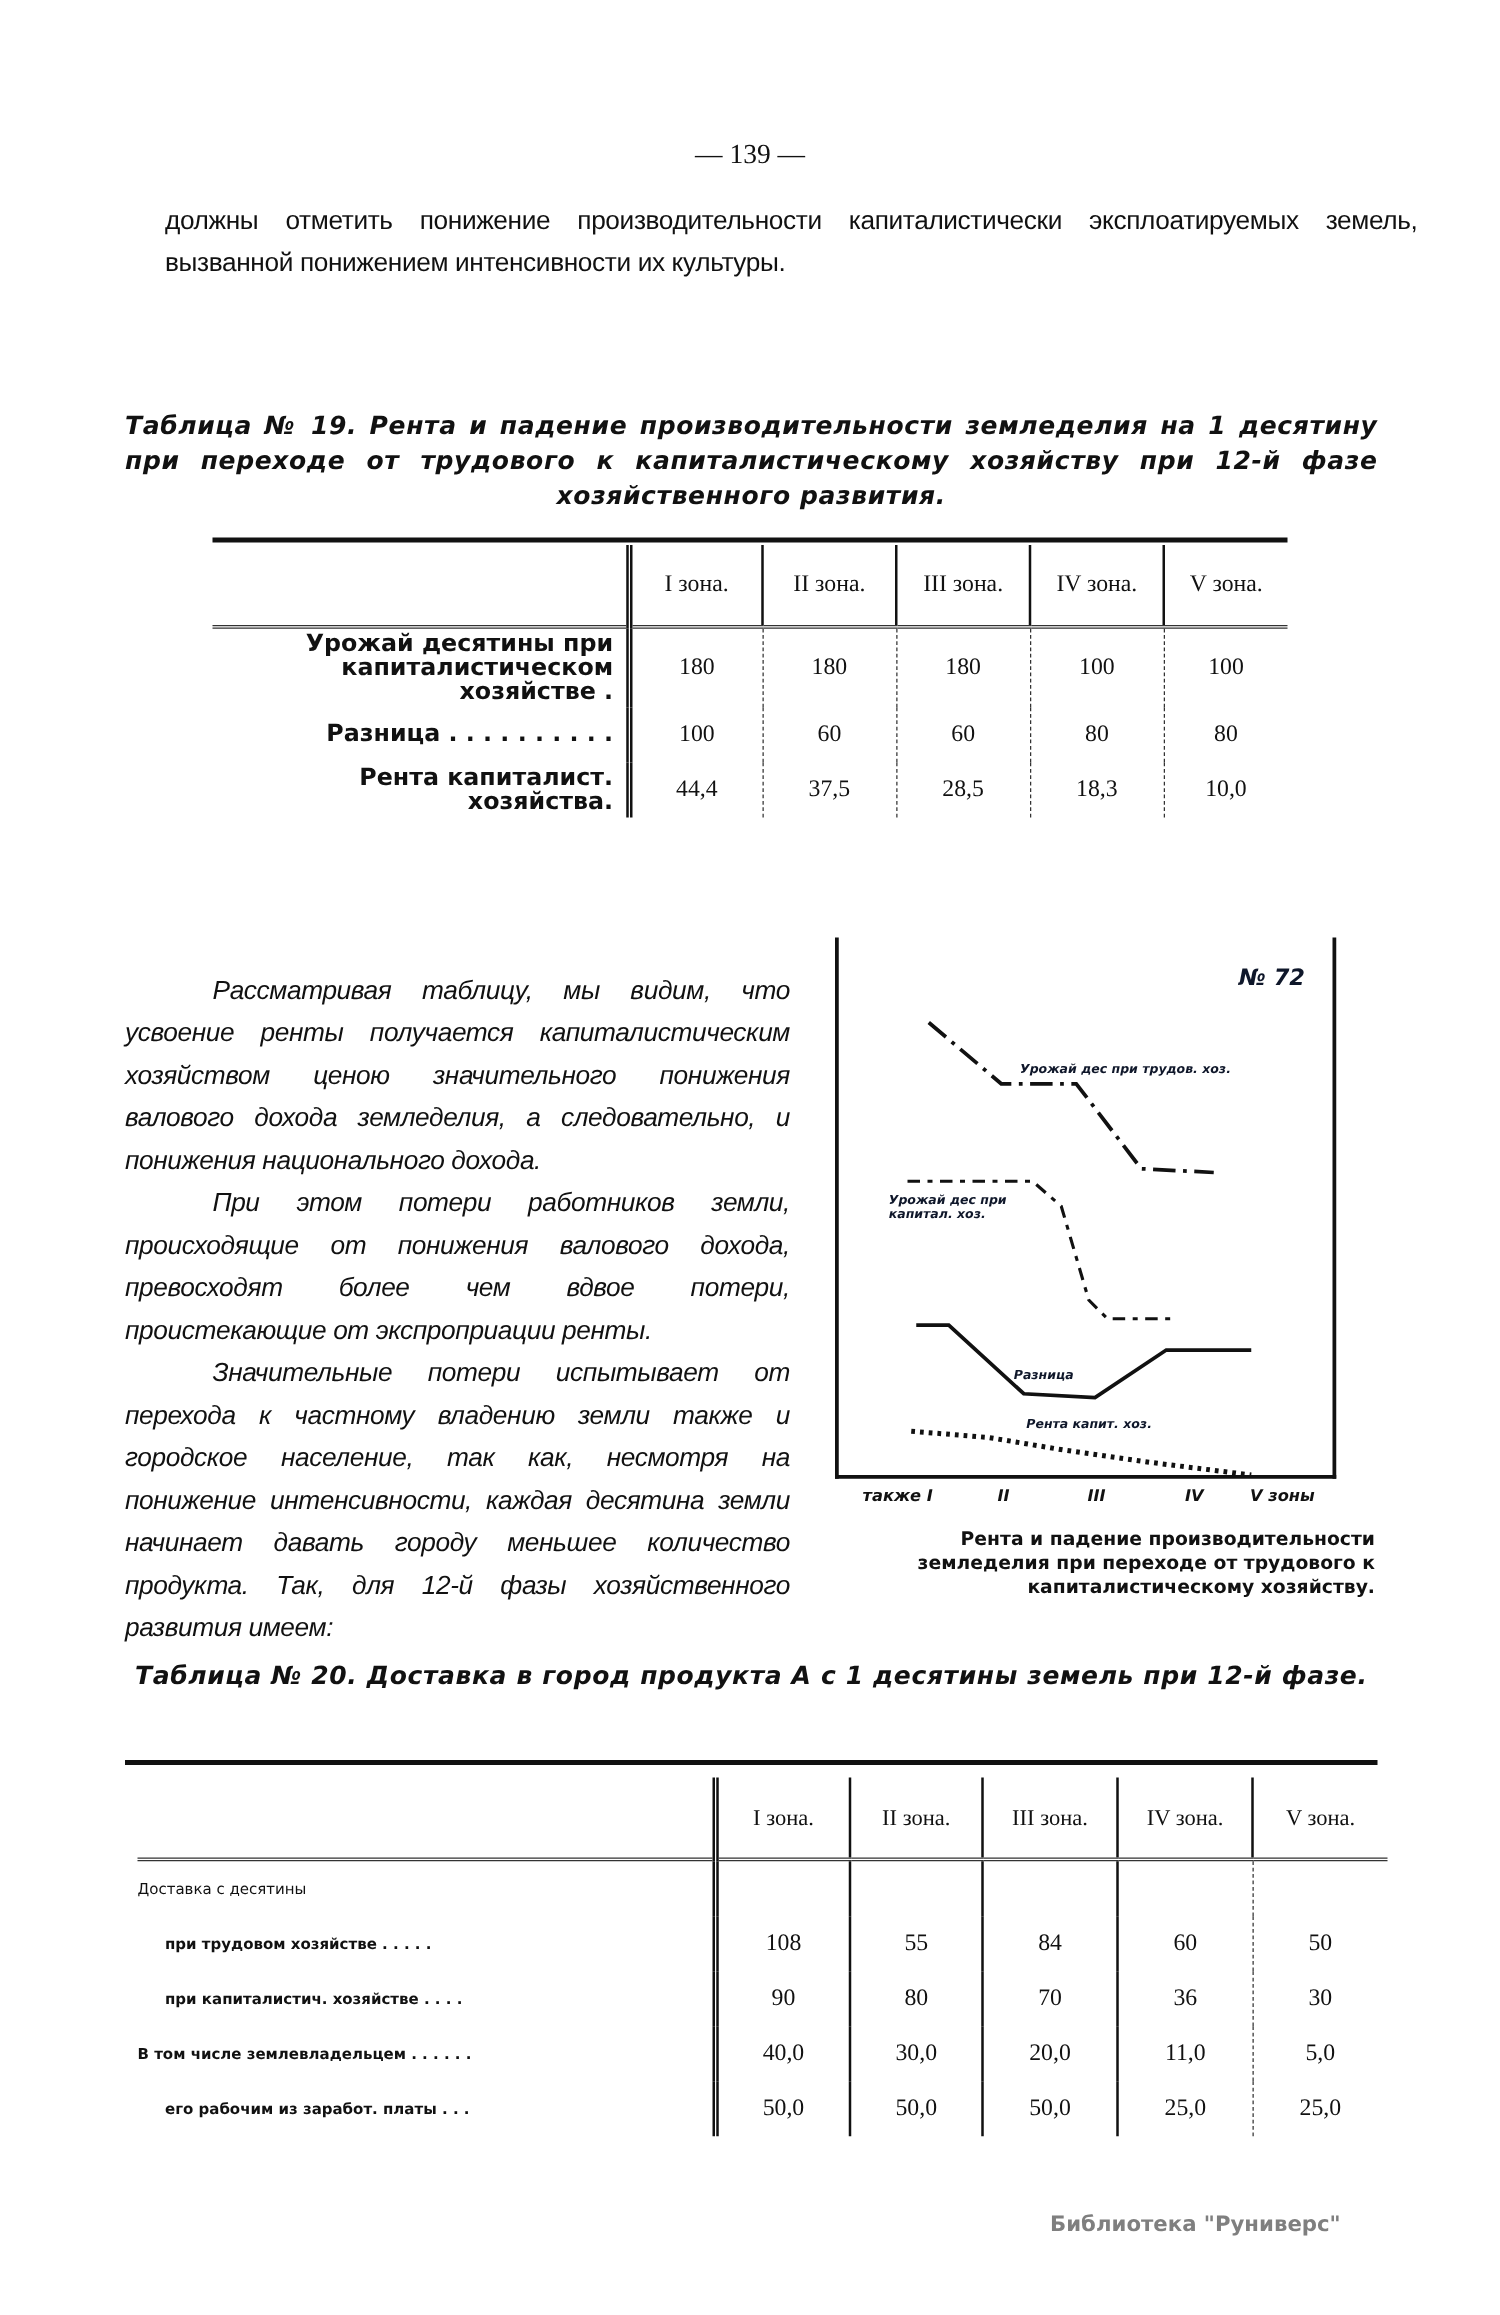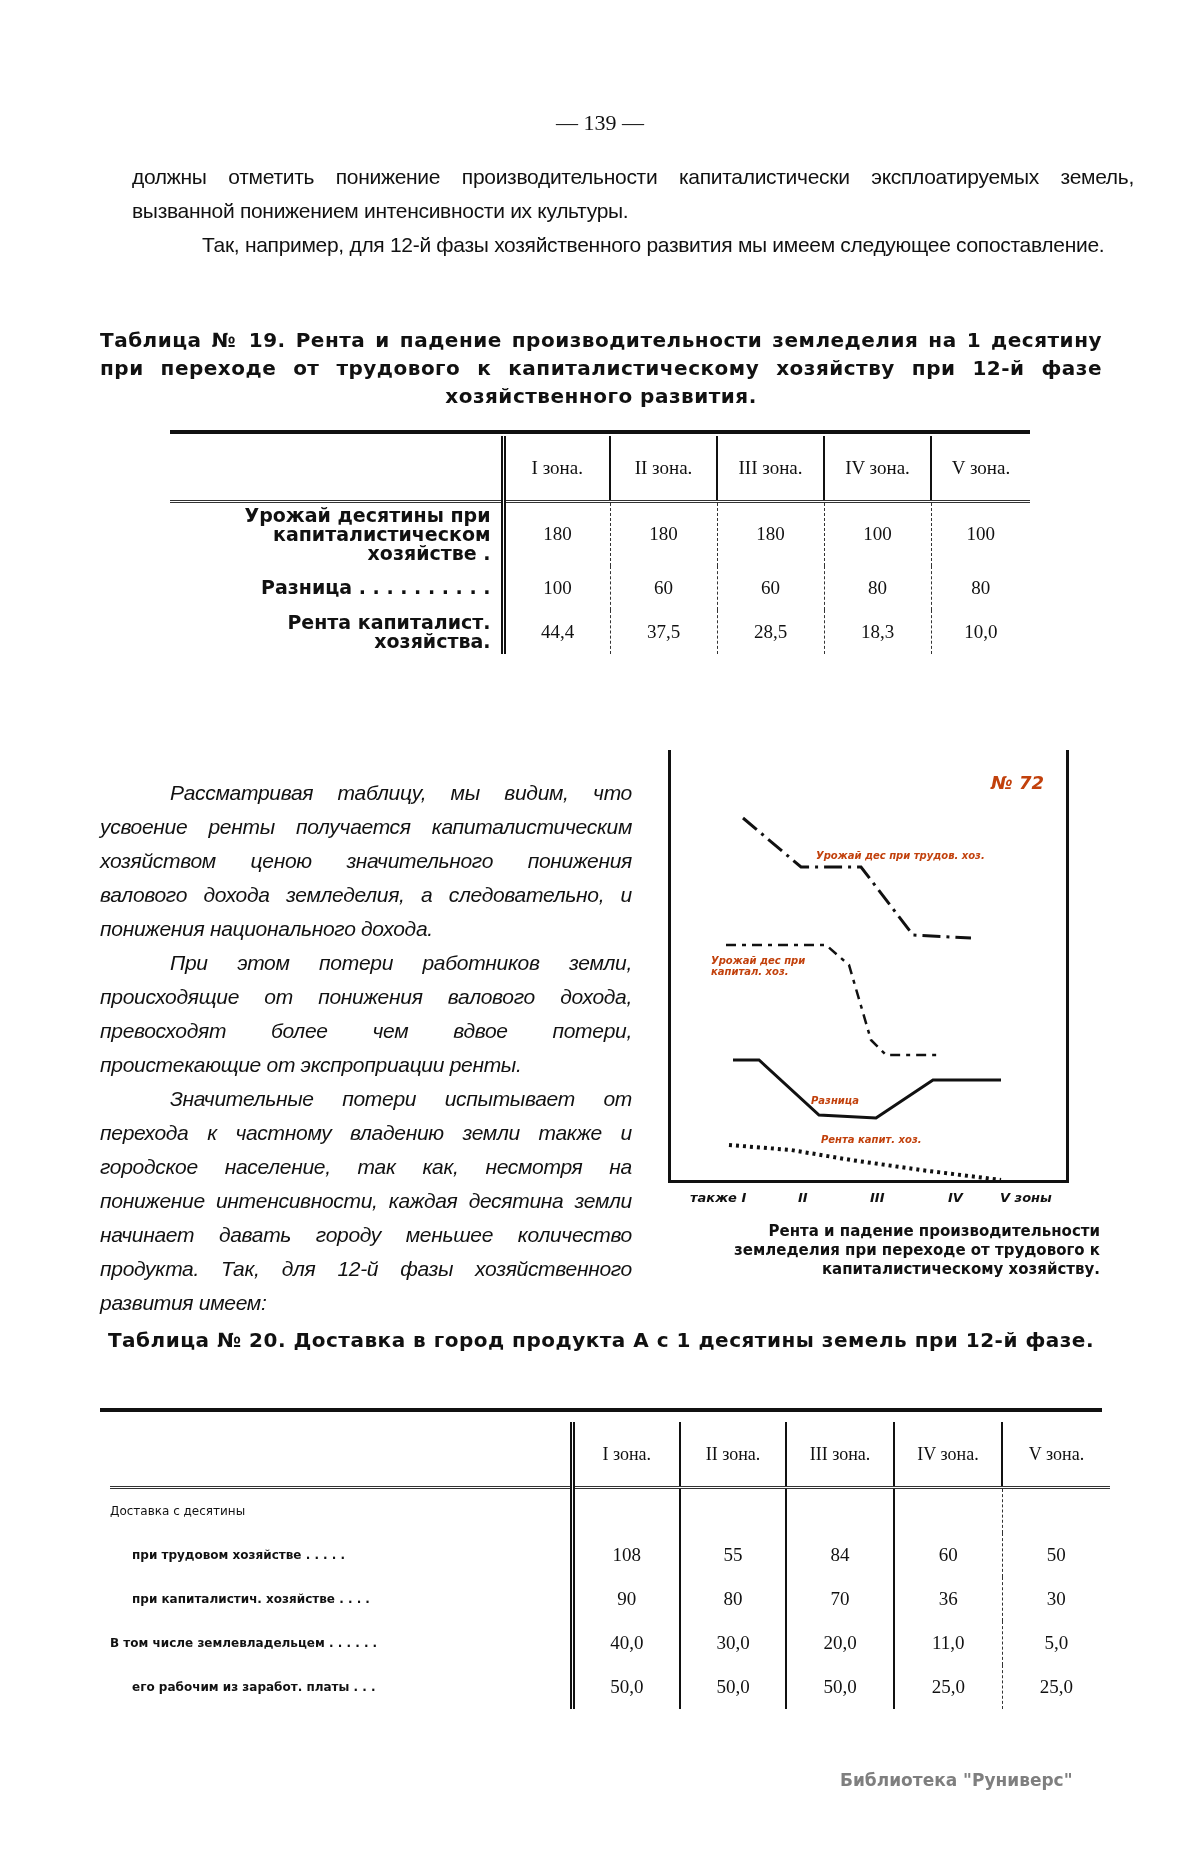--- a/index.html
+++ b/index.html
@@ -5,21 +5,21 @@
   html, body { margin: 0; padding: 0; background: #ffffff; }
   body { width: 1200px; height: 1852px; position: relative; overflow: hidden;
          font-family: "Liberation Serif", "DejaVu Serif", serif; color: #111; }
   .abs { position: absolute; }
   .page-num { left: 0; width: 1200px; top: 110px; text-align: center; font-size: 22px; }
   .para { font-size: 21px; line-height: 34px; text-align: justify; text-align-last: left; }
   .cond { font-family: "Liberation Sans Narrow", "Liberation Sans", sans-serif; letter-spacing: -0.3px; }
   .p1 { left: 100px; top: 160px; width: 1002px; margin-left: 32px; }
   .indent { text-indent: 70px; }
   .title { font-family: "DejaVu Sans", sans-serif; font-weight: bold; font-size: 20px;
-           line-height: 28px; text-align: justify; text-align-last: center; letter-spacing: 0.5px; }
+           line-height: 28px; text-align: justify; text-align-last: center; letter-spacing: 0.5px; font-style: italic; }
   .t19title { left: 100px; top: 326px; width: 1002px; }
   .rule { background: #111; height: 4px; }
   table { border-collapse: collapse; }
   .t19 { left: 170px; top: 436px; width: 860px; }
   .t19 td, .t19 th { font-size: 19px; padding: 0; }
   .rowlabel { font-family: "DejaVu Sans", sans-serif; font-weight: bold; font-size: 16px;
               line-height: 19px; text-align: right; padding-right: 10px !important; }
   .num { text-align: center; font-family: "Liberation Serif", serif; font-size: 19px; }
   .zh { text-align: center; font-size: 18px; font-weight: normal; height: 64px; }
   .vsep { border-left: 2px solid #111; }
@@ -32,30 +32,29 @@
                  font-weight: bold; font-size: 15px; line-height: 19px; text-align: right; }
   .axis-labels { left: 670px; top: 1190px; width: 400px; height: 24px; font-family: "DejaVu Sans", sans-serif;
                  font-style: italic; font-weight: bold; font-size: 13px; }
   .axis-labels span { position: absolute; top: 0; }
   .t20title { left: 100px; top: 1326px; width: 1002px; }
   .t20 { left: 110px; top: 1422px; width: 1000px; }
   .t20 td, .t20 th { padding: 0; }
   .t20label { font-family: "DejaVu Sans", sans-serif; font-weight: bold; font-size: 12px; text-align: left; height: 44px; }
   .watermark { left: 840px; top: 1770px; font-family: "DejaVu Sans", sans-serif; font-weight: bold; font-size: 17px; color: #7f7f7f; }
   .fig svg { position: absolute; left: 0; top: 0; }
-  .fig-note { position: absolute; font-family: "DejaVu Sans", sans-serif; font-size: 10px; font-weight: bold; font-style: italic; color: #c2410c; }
+  .fig-note { position: absolute; font-family: "DejaVu Sans", sans-serif; font-size: 10px; font-weight: bold; font-style: italic; color: #0f172a; }
 </style>
 </head>
 <body>
 
 <div class="abs page-num">— 139 —</div>
 
 <div class="abs para p1">
   <div class="cond">должны отметить понижение производительности капиталистически эксплоатируемых земель, вызванной понижением интенсивности их культуры.</div>
-  <div class="cond indent">Так, например, для 12-й фазы хозяйственного развития мы имеем следующее сопоставление.</div>
 </div>
 
 <div class="abs title t19title">Таблица № 19. Рента и падение производительности земледелия на 1 десятину при переходе от трудового к капиталистическому хозяйству при 12-й фазе хозяйственного развития.</div>
 
 <div class="abs rule" style="left:170px; top:430px; width:860px;"></div>
 
 <table class="abs t19">
   <colgroup>
     <col style="width:333px">
       <col style="width:107px">

